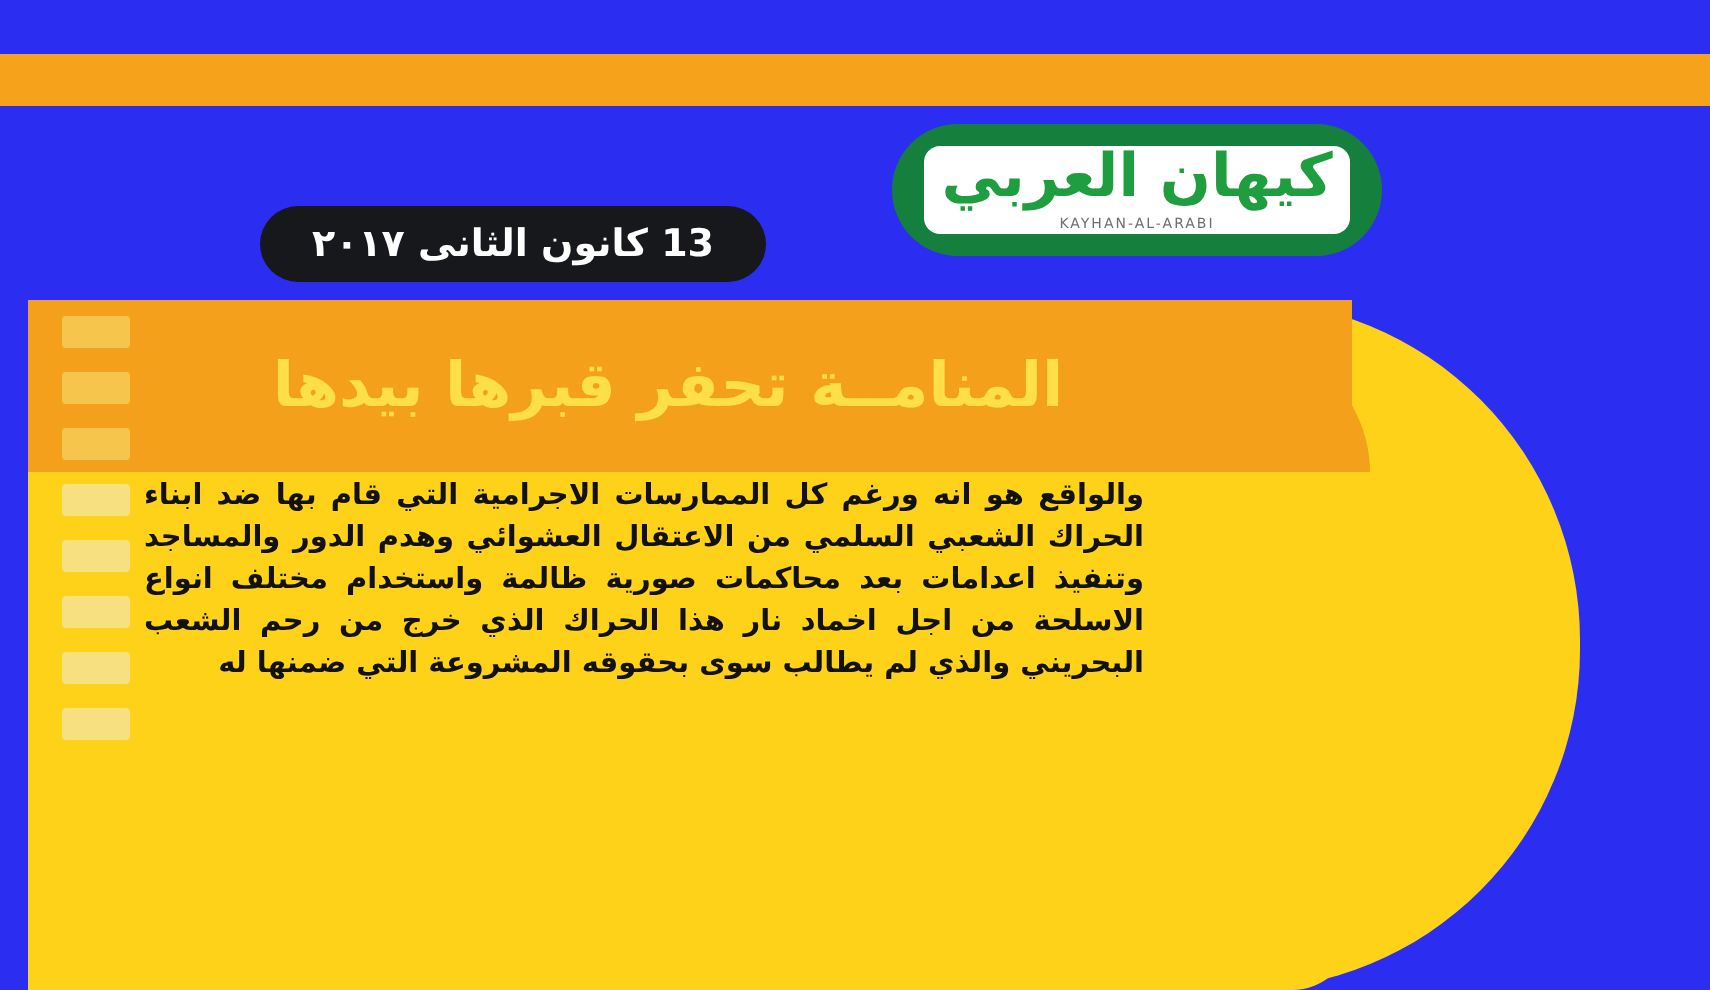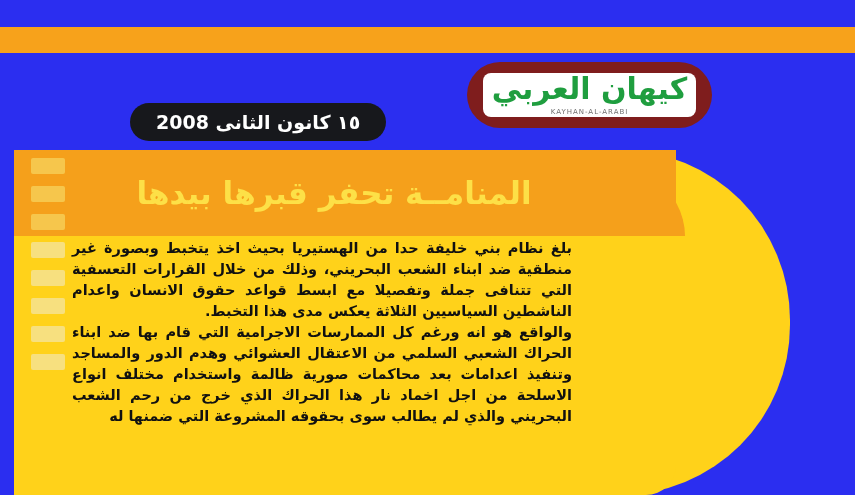--- a/index.html
+++ b/index.html
@@ -22,24 +22,24 @@
     left: 0;
     width: 855px;
     height: 26px;
     background: #f7a21b;
   }
 
   
   .logo-pill {
     position: absolute;
     top: 62px;
-    left: 467px;
+    left: 446px;
     width: 245px;
     height: 66px;
-    background: #7f1d1d;
+    background: #15803d;
     border-radius: 34px;
     display: flex;
     align-items: center;
     justify-content: center;
   }
   .logo-inner {
     width: 213px;
     height: 44px;
     background: #ffffff;
     border-radius: 8px;
@@ -189,36 +189,35 @@
 
 <div class="top-strip"></div>
 
 <div class="logo-pill">
   <div class="logo-inner">
     <div class="logo-arabic">كيهان العربي</div>
     <div class="logo-latin">KAYHAN-AL-ARABI</div>
   </div>
 </div>
 
-<div class="date-badge">١٥ كانون الثانى 2008</div>
+<div class="date-badge">13 كانون الثانى ٢٠١٧</div>
 
 <div class="card-curve"></div>
 <div class="card"></div>
 <div class="headline-band-curve"></div>
 <div class="headline-band"></div>
 
 <div class="headline">المنامــة تحفر قبرها بيدها</div>
 
 <div class="tabs">
   <div class="tab"></div>
   <div class="tab"></div>
   <div class="tab"></div>
   <div class="tab light"></div>
   <div class="tab light"></div>
   <div class="tab light"></div>
   <div class="tab light"></div>
   <div class="tab light"></div>
 </div>
 
 <div class="body-text">
-  <p>بلغ نظام بني خليفة حدا من الهستيريا بحيث اخذ يتخبط وبصورة غير منطقية ضد ابناء الشعب البحريني، وذلك من خلال القرارات التعسفية التي تتنافى جملة وتفصيلا مع ابسط قواعد حقوق الانسان واعدام الناشطين السياسيين الثلاثة يعكس مدى هذا التخبط.</p>
   <p>والواقع هو انه ورغم كل الممارسات الاجرامية التي قام بها ضد ابناء الحراك الشعبي السلمي من الاعتقال العشوائي وهدم الدور والمساجد وتنفيذ اعدامات بعد محاكمات صورية ظالمة واستخدام مختلف انواع الاسلحة من اجل اخماد نار هذا الحراك الذي خرج من رحم الشعب البحريني والذي لم يطالب سوى بحقوقه المشروعة التي ضمنها له</p>
 </div>
 
 </body></html>

